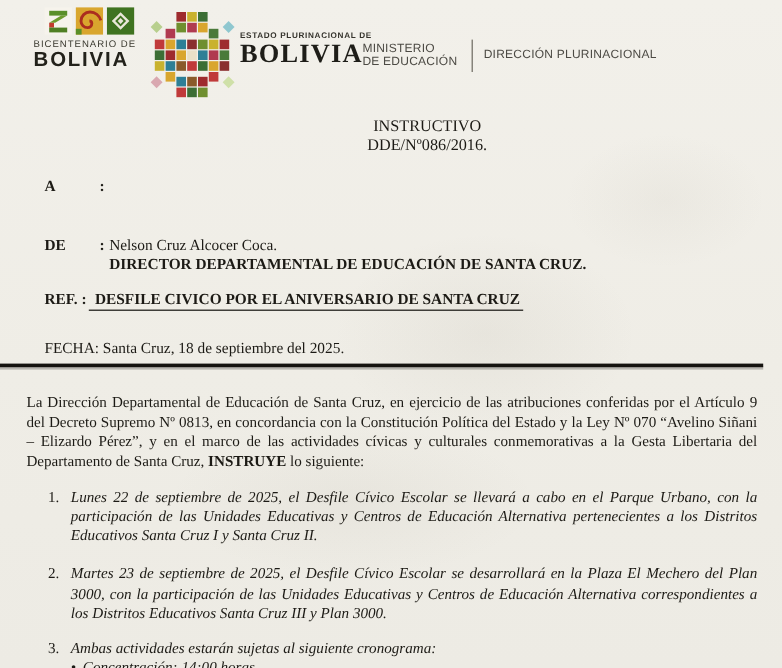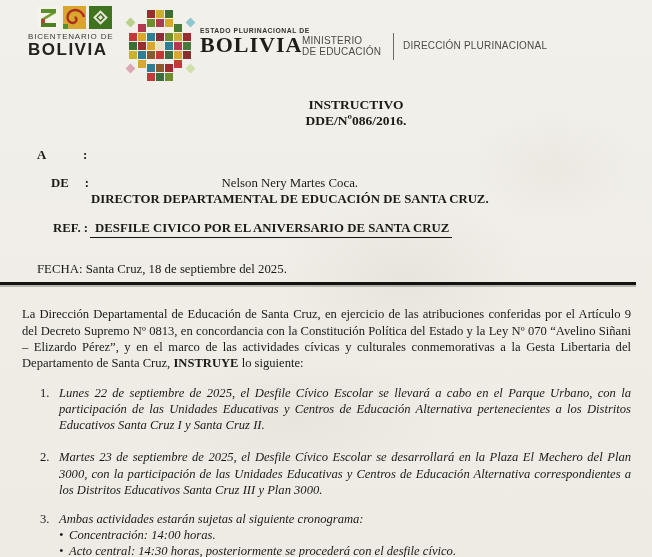--- a/index.html
+++ b/index.html
@@ -25,31 +25,31 @@
   .bic-line1{margin-top:3px;font-family:"Liberation Sans",sans-serif;font-size:8px;letter-spacing:0.8px;color:#3b3a30;white-space:nowrap;}
   .bic-line2{font-family:"Liberation Sans",sans-serif;font-weight:bold;font-size:17px;letter-spacing:1.5px;color:#23221b;line-height:17px;}
   .chakana{position:absolute;left:124px;top:8px;}
   .estado{position:absolute;left:200px;top:27px;}
   .estado-line1{font-family:"Liberation Sans",sans-serif;font-weight:bold;font-size:6.8px;letter-spacing:0.55px;color:#35332c;}
   .estado-line2{font-family:"Liberation Serif",serif;font-weight:bold;font-size:22px;letter-spacing:1px;color:#1e1d18;line-height:21px;}
   .ministry{position:absolute;left:302px;top:33px;display:flex;align-items:center;}
   .min-col{font-family:"Liberation Sans",sans-serif;font-size:10px;line-height:10.5px;color:#4c4a44;letter-spacing:0.2px;}
   .vdiv{width:1px;height:27px;background:#6b6960;margin:0 9px 0 12px;}
   
-  .title{margin-top:9px;text-align:center;font-weight:bold;font-size:13.5px;line-height:15.5px;padding-left:60px;}
+  .title{margin-top:9px;text-align:center;font-weight:normal;font-size:13.5px;line-height:15.5px;padding-left:60px;}
   
   .frow{display:flex;margin:0 20px 0 37px;font-size:12.8px;line-height:16px;}
   .frow .lab{width:46px;flex:none;font-weight:bold;}
   .frow .sep{width:8px;flex:none;font-weight:bold;}
   .a-row{margin-top:19px;}
   .a-row .val{font-weight:bold;}
-  .de-row{margin-top:12px;text-align:center;}
+  .de-row{margin-top:33px;}
   .de-row .val .l2{font-weight:bold;}
   .ref-row{margin-top:13px;font-weight:bold;}
-  .ref-row .reflab{flex:none;margin-right:2px;margin-left:16px;}
+  .ref-row .reflab{flex:none;margin-right:2px;}
   .ref-val{border-bottom:1.6px solid #15130f;padding:0 3px 1px 5px;}
   .fecha-row{margin-top:24px;font-size:12.8px;margin-left:37px;}
   .rule{margin-top:5px;height:3.2px;background:#15130f;width:636px;box-shadow:0 2px 0 rgba(20,18,14,0.25);}
   
   .intro{margin:21px 21px 0 22px;font-size:12.6px;line-height:16.4px;text-align:justify;}
   .intro b{font-weight:bold;}
   .olist{margin:0;}
   .item{display:flex;margin:0 21px 0 40px;font-size:12.6px;line-height:16.2px;}
   .item .num{width:19px;flex:none;}
   .item .txt{flex:1;text-align:justify;font-style:italic;}
@@ -162,21 +162,21 @@
 
   <div class="frow a-row">
     <span class="lab">A</span>
     <span class="sep">:</span>
   </div>
 
   <div class="frow de-row">
     <span class="lab">DE</span>
     <span class="sep">:</span>
     <span class="val">
-      <span style="display:block">Nelson Nery Martes Coca.</span>
+      <span style="display:block">Nelson Cruz Alcocer Coca.</span>
       <span class="l2" style="display:block">DIRECTOR DEPARTAMENTAL DE EDUCACIÓN DE SANTA CRUZ.</span>
     </span>
   </div>
 
   <div class="frow ref-row">
     <span class="reflab">REF. :</span>
     <span class="ref-val">DESFILE CIVICO POR EL ANIVERSARIO DE SANTA CRUZ</span>
   </div>
 
   <div class="fecha-row">FECHA: Santa Cruz, 18 de septiembre del 2025.</div>

